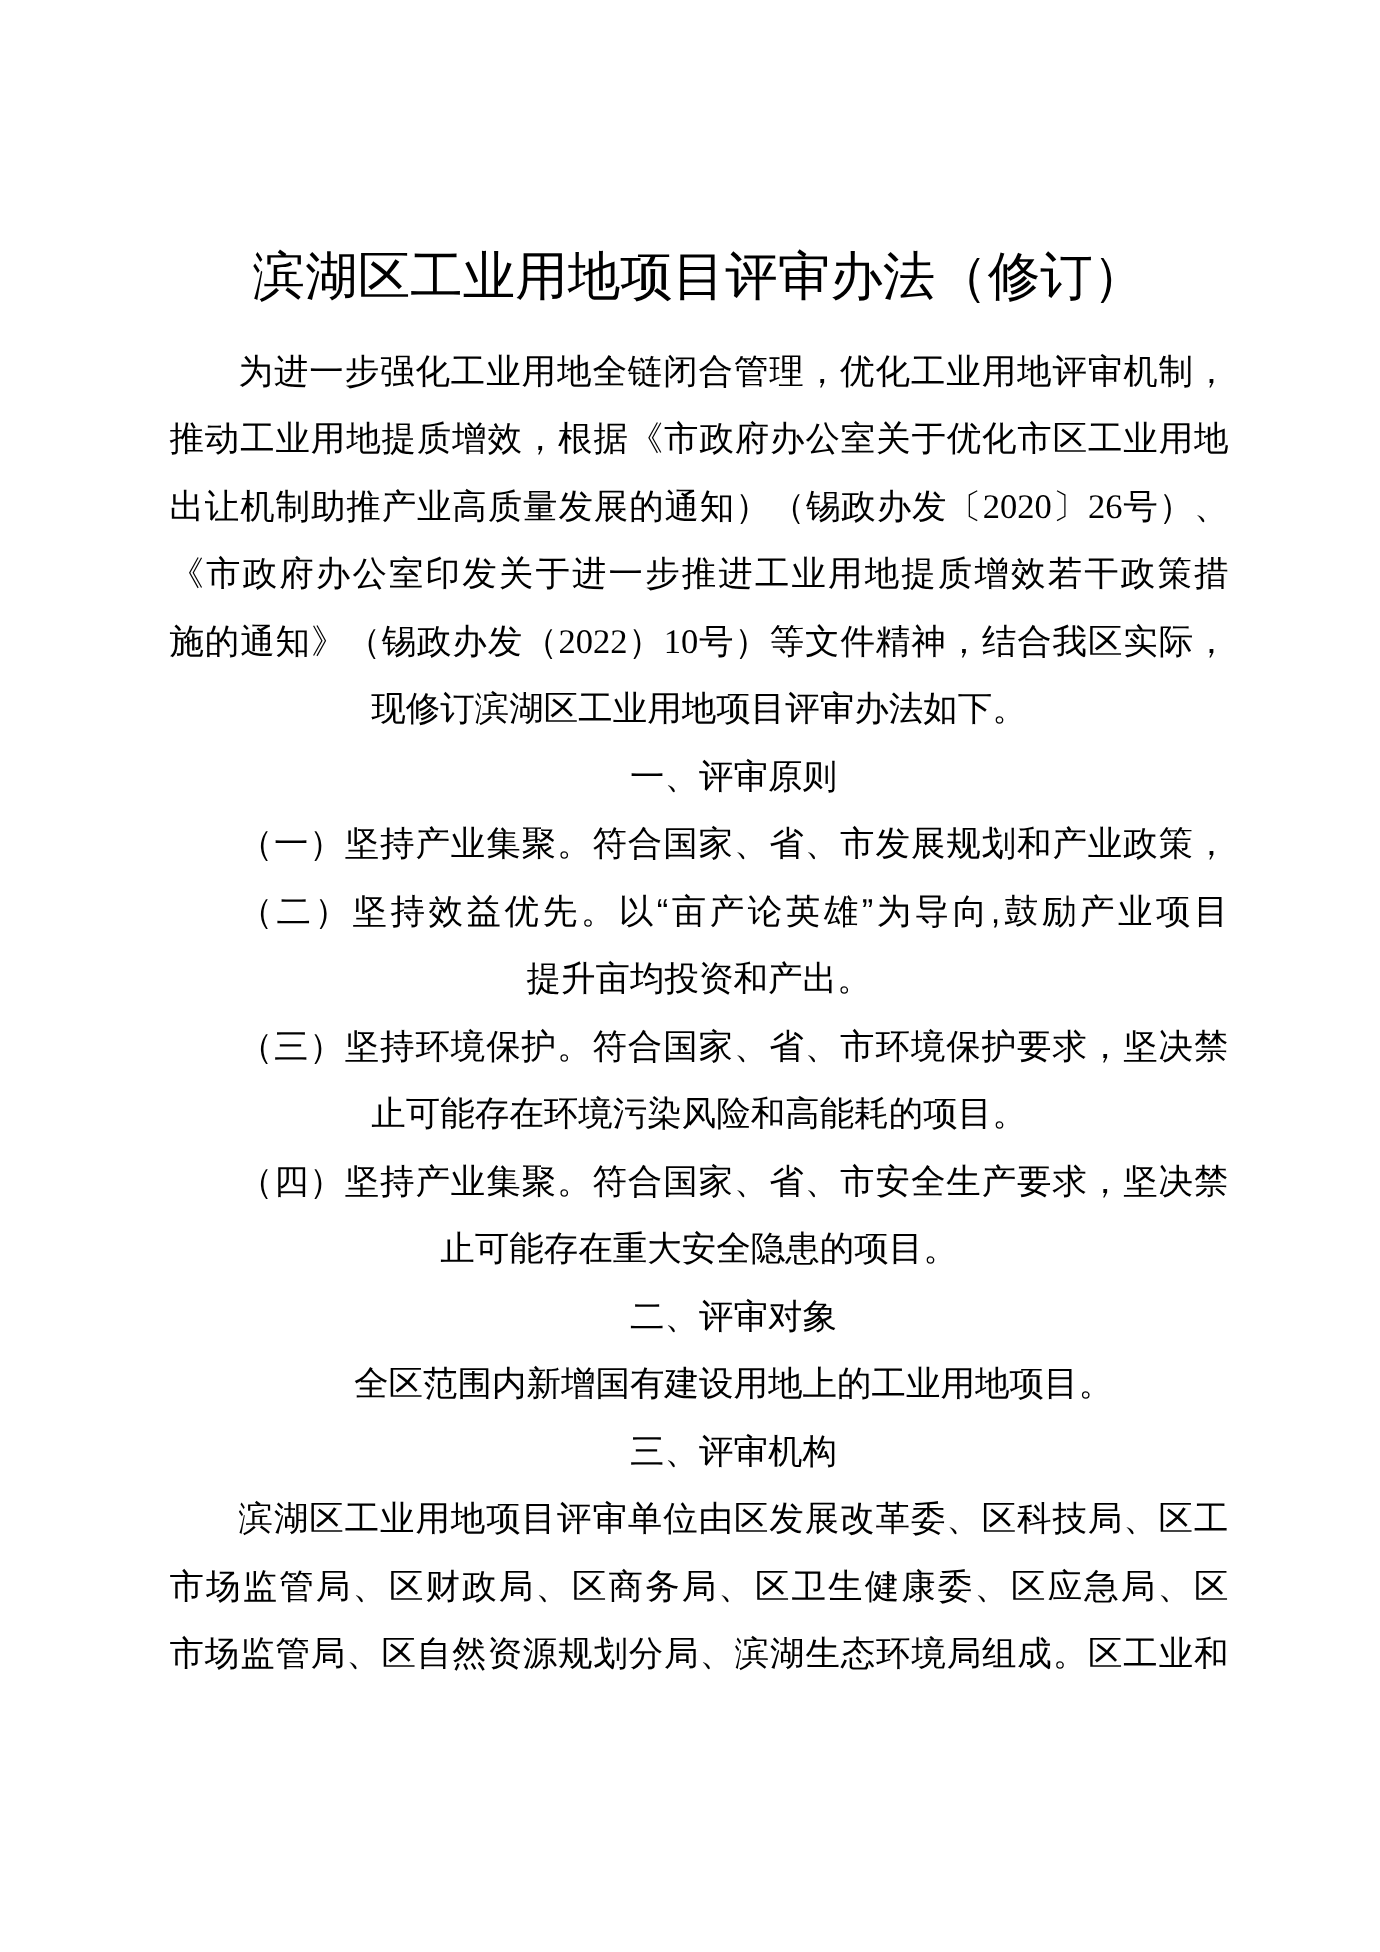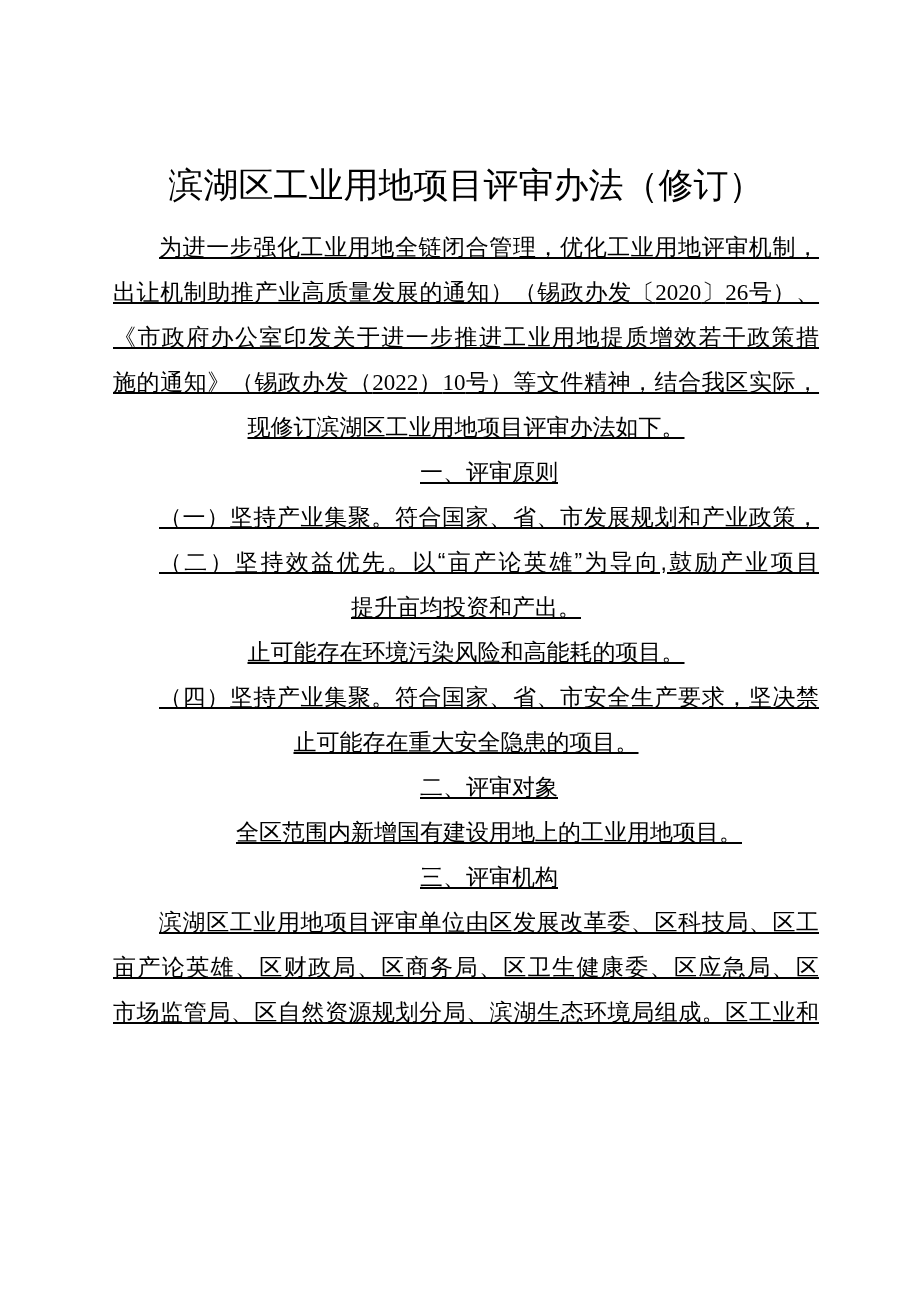--- a/index.html
+++ b/index.html
@@ -22,21 +22,21 @@
   .doc-title {
     margin: 0;
     height: 70px;
     line-height: 70px;
     font-size: 35px;
     font-weight: normal;
     text-align: center;
     white-space: nowrap;
   }
   .doc-body { margin-top: 5px; }
-  .block { margin: 0; text-decoration: underline; }
+  .block { margin: 0; }
   .line {
     height: 45px;
     line-height: 45px;
     font-size: 23px;
     text-align: center;
   }
   .line.indent { text-indent: 2em; }
   .line.justify {
     text-align: justify;
     text-align-last: justify;
@@ -45,51 +45,53 @@
 </style>
 </head>
 <body>
 
 <div class="page">
   <div class="content">
     <h1 class="doc-title">滨湖区工业用地项目评审办法（修订）</h1>
     <div class="doc-body">
         <div class="block paragraph">
           <div class="line indent justify">为进一步强化工业用地全链闭合管理，优化工业用地评审机制，</div>
+          <div class="line justify">推动工业用地提质增效，根据《市政府办公室关于优化市区工业用地</div>
           <div class="line justify">出让机制助推产业高质量发展的通知）（锡政办发〔<span class="num">2020</span>〕<span class="num">26</span>号）、</div>
           <div class="line justify">《市政府办公室印发关于进一步推进工业用地提质增效若干政策措</div>
           <div class="line justify">施的通知》（锡政办发（<span class="num">2022</span>）<span class="num">10</span>号）等文件精神，结合我区实际，</div>
           <div class="line">现修订滨湖区工业用地项目评审办法如下。</div>
         </div>
         <div class="block heading">
           <div class="line indent">一、评审原则</div>
         </div>
         <div class="block paragraph">
           <div class="line indent justify">（一）坚持产业集聚。符合国家、省、市发展规划和产业政策，</div>
         </div>
         <div class="block paragraph">
           <div class="line indent justify">（二）坚持效益优先。以“亩产论英雄”为导向,鼓励产业项目</div>
           <div class="line">提升亩均投资和产出。</div>
         </div>
         <div class="block paragraph">
+          <div class="line indent justify">（三）坚持环境保护。符合国家、省、市环境保护要求，坚决禁</div>
           <div class="line">止可能存在环境污染风险和高能耗的项目。</div>
         </div>
         <div class="block paragraph">
           <div class="line indent justify">（四）坚持产业集聚。符合国家、省、市安全生产要求，坚决禁</div>
           <div class="line">止可能存在重大安全隐患的项目。</div>
         </div>
         <div class="block heading">
           <div class="line indent">二、评审对象</div>
         </div>
         <div class="block paragraph">
           <div class="line indent">全区范围内新增国有建设用地上的工业用地项目。</div>
         </div>
         <div class="block heading">
           <div class="line indent">三、评审机构</div>
         </div>
         <div class="block paragraph">
           <div class="line indent justify">滨湖区工业用地项目评审单位由区发展改革委、区科技局、区工</div>
-          <div class="line justify">亩产论英雄、区财政局、区商务局、区卫生健康委、区应急局、区</div>
+          <div class="line justify">市场监管局、区财政局、区商务局、区卫生健康委、区应急局、区</div>
           <div class="line justify">市场监管局、区自然资源规划分局、滨湖生态环境局组成。区工业和</div>
         </div>
       </div>
   </div>
 </div>
 
 </body></html>

